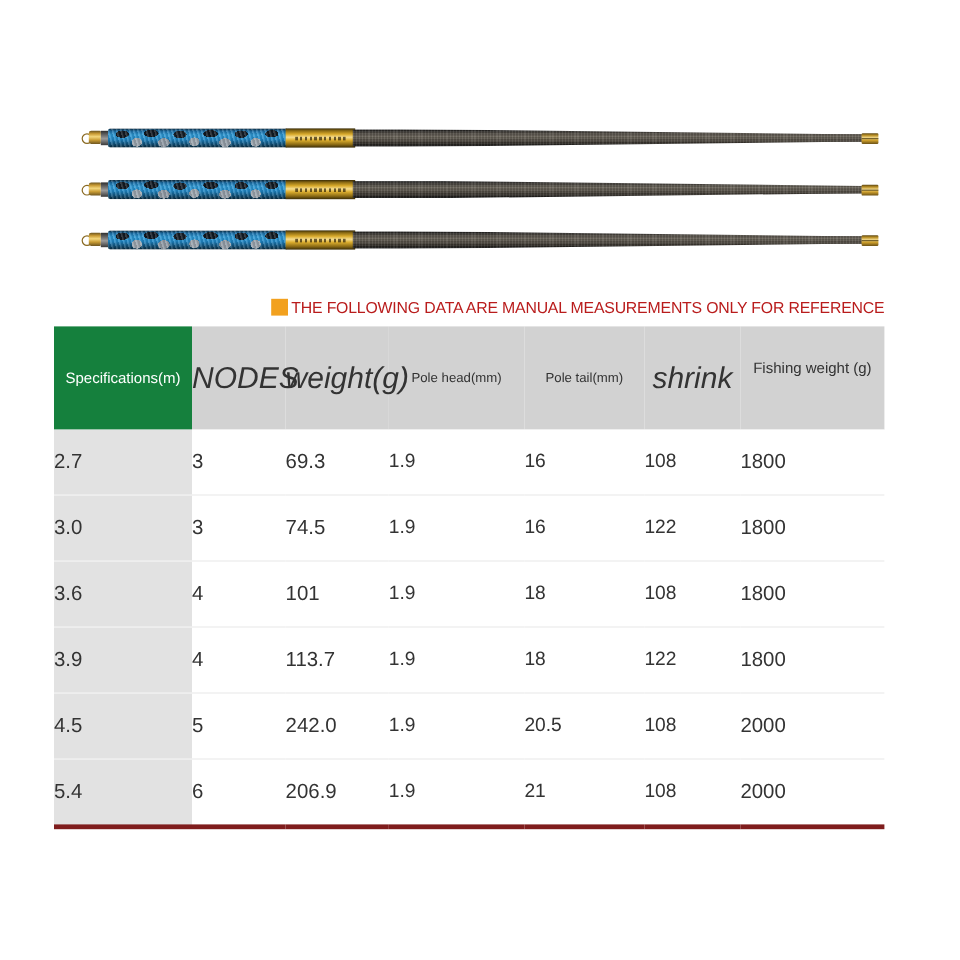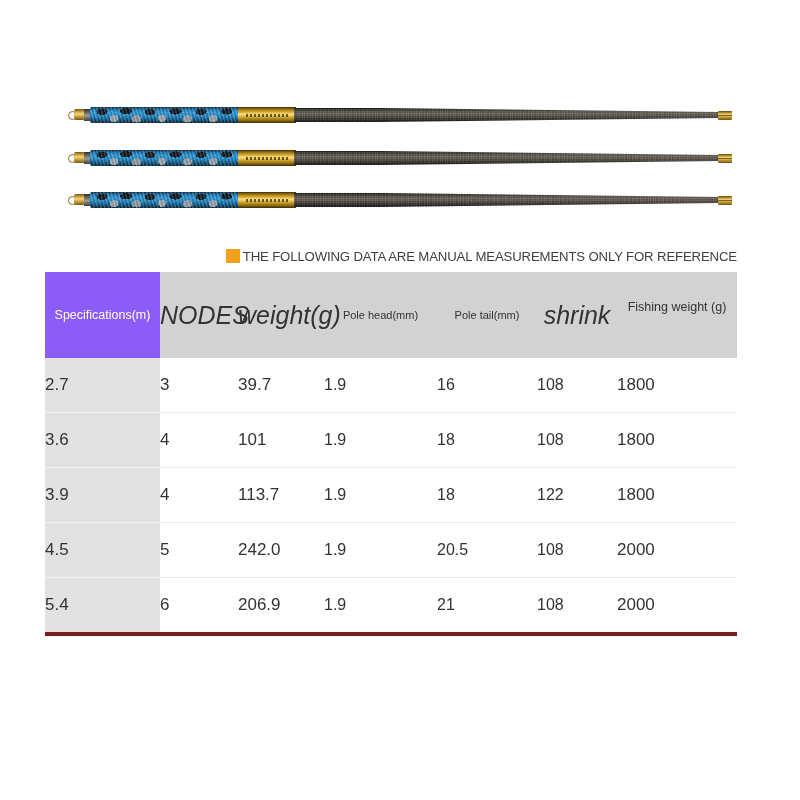--- a/index.html
+++ b/index.html
@@ -217,21 +217,21 @@
   #note-marker {
     width: 14px;
     height: 14px;
     background: #f2a11e;
     flex: 0 0 auto;
     margin-right: 3px;
   }
   #note-text {
     font-size: 13.2px;
     letter-spacing: -0.15px;
-    color: #404040;
+    color: #b91c1c;
     white-space: nowrap;
   }
 
   
   #spec-table {
     position: absolute;
     left: 45px;
     top: 272px;
     width: 692px;
     border-collapse: collapse;
@@ -249,21 +249,21 @@
     height: 58px;
     background: #d2d2d2;
     color: #333333;
     font-weight: normal;
     text-align: center;
     vertical-align: middle;
     padding: 0;
     white-space: nowrap;
   }
   #spec-table thead th.spec-head {
-    background: #8b5cf6;
+    background: #15803d;
     color: #ffffff;
     font-size: 12.5px;
     margin-left: 15px;
   }
   #spec-table thead th.h-lg  { font-size: 25px; font-style: italic; }
   #spec-table thead th.h-md  { font-size: 11px; }
   #spec-table thead th.h-up  { font-size: 12.5px; vertical-align: top; padding-top: 28px; }
 
   #spec-table tbody td {
     height: 54px;
@@ -351,27 +351,36 @@
       <th class="h-md">Pole head(mm)</th>
       <th class="h-md">Pole tail(mm)</th>
       <th class="h-lg">shrink</th>
       <th class="h-up">Fishing weight (g)</th>
     </tr>
   </thead>
   <tbody>
     <tr>
       <td class="spec-cell">2.7</td>
       <td>3</td>
-      <td>39.7</td>
+      <td>69.3</td>
       <td class="c-sm">1.9</td>
       <td class="c-sm">16</td>
       <td class="c-sm">108</td>
       <td>1800</td>
     </tr>
     <tr>
+      <td class="spec-cell">3.0</td>
+      <td>3</td>
+      <td>74.5</td>
+      <td class="c-sm">1.9</td>
+      <td class="c-sm">16</td>
+      <td class="c-sm">122</td>
+      <td>1800</td>
+    </tr>
+    <tr>
       <td class="spec-cell">3.6</td>
       <td>4</td>
       <td>101</td>
       <td class="c-sm">1.9</td>
       <td class="c-sm">18</td>
       <td class="c-sm">108</td>
       <td>1800</td>
     </tr>
     <tr>
       <td class="spec-cell">3.9</td>

